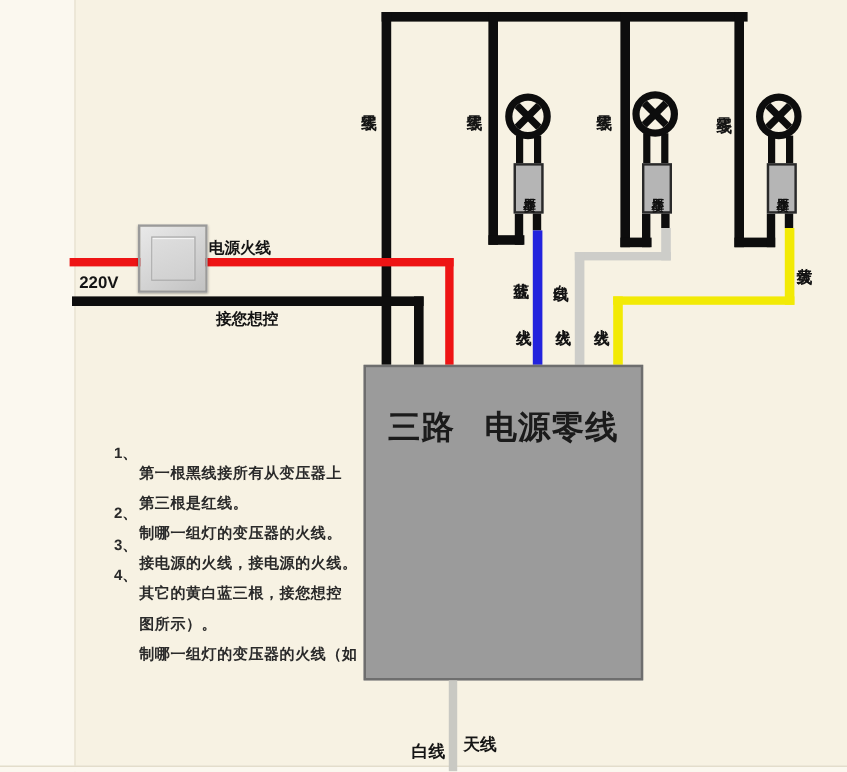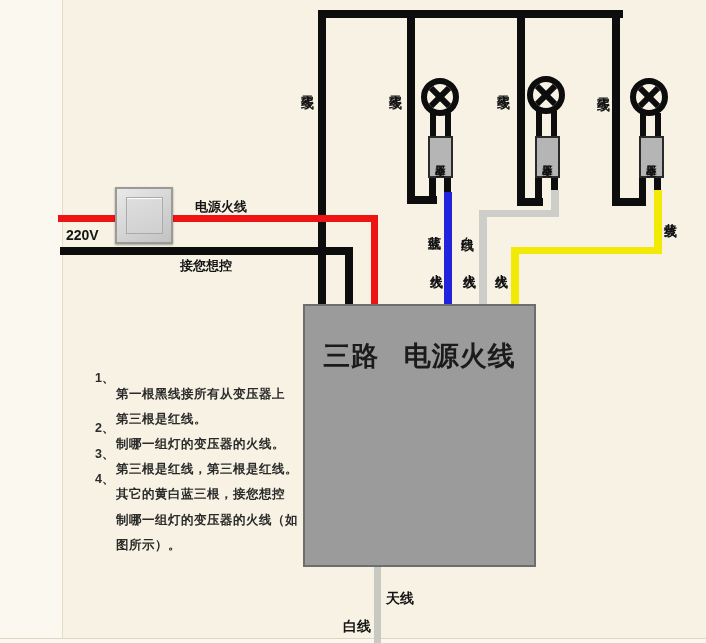--- a/index.html
+++ b/index.html
@@ -41,21 +41,21 @@
 
   <div class="seg wire-black" style="left:318px;top:10px;width:305px;height:8px;"></div>
   <div class="seg wire-black" style="left:318px;top:10px;width:8px;height:294px;"></div>
   <div class="vlabel" style="left:301px;top:85px;">零线</div>
 
   <div class="seg wire-red" style="left:58px;top:215px;width:320px;height:7px;"></div>
   <div class="seg wire-red" style="left:371px;top:215px;width:7px;height:89px;"></div>
   <div class="seg wire-black" style="left:60px;top:247px;width:293px;height:8px;"></div>
   <div class="seg wire-black" style="left:345px;top:247px;width:8px;height:57px;"></div>
   <div class="hlabel" style="left:66px;top:227px;font-size:14px;">220V</div>
-  <div class="hlabel" style="left:195px;top:198px;text-align:center;">电源火线</div>
+  <div class="hlabel" style="left:174px;top:198px;text-align:center;">电源火线</div>
   <div class="hlabel" style="left:180px;top:257px;">接您想控</div>
 
   <div class="switch-plate">
     <div class="switch-btn"></div>
   </div>
 
   <div class="seg wire-black" style="left:407px;top:10px;width:8px;height:194px;"></div>
   <div class="seg wire-black" style="left:407px;top:196px;width:30px;height:8px;"></div>
   <div class="seg wire-black" style="left:429px;top:178px;width:7px;height:26px;"></div>
   <div class="vlabel" style="left:389px;top:85px;">零线</div>
@@ -107,50 +107,50 @@
     <span class="vtext">变压器</span>
   </div>
   <div class="seg wire-black" style="left:654px;top:178px;width:7px;height:12px;"></div>
   <div class="seg wire-yellow" style="left:654px;top:190px;width:8px;height:64px;"></div>
   <div class="seg wire-yellow" style="left:511px;top:247px;width:151px;height:7px;"></div>
   <div class="seg wire-yellow" style="left:511px;top:247px;width:8px;height:57px;"></div>
   <div class="vlabel" style="left:664px;top:213px;">黄线</div>
   <div class="vlabel" style="left:495px;top:264px;">火线</div>
 
   <div class="ctrl-box">
-    <div class="ctrl-title">三路 电源火线</div>
+    <div class="ctrl-title">三路 电源零线</div>
   </div>
 
   <div class="seg wire-antenna" style="left:374px;top:567px;width:7px;height:76px;"></div>
-  <div class="hlabel" style="left:386px;top:590px;font-size:14px;">天线</div>
+  <div class="hlabel" style="left:386px;top:612px;font-size:14px;">天线</div>
   <div class="hlabel" style="left:343px;top:618px;font-size:14px;">白线</div>
 
   <div class="instructions">
     <div class="row">
       <span class="num">1、</span>
       <span class="txt">第一根黑线接所有从变压器上</span>
     </div>
     <div class="row">
       <span class="num"></span>
       <span class="txt">第三根是红线。</span>
     </div>
     <div class="row">
       <span class="num">2、</span>
       <span class="txt">制哪一组灯的变压器的火线。</span>
     </div>
     <div class="row">
       <span class="num">3、</span>
-      <span class="txt">第三根是红线，第三根是红线。</span>
+      <span class="txt">接电源的火线，接电源的火线。</span>
     </div>
     <div class="row">
       <span class="num">4、</span>
       <span class="txt">其它的黄白蓝三根，接您想控</span>
     </div>
     <div class="row">
       <span class="num"></span>
-      <span class="txt">制哪一组灯的变压器的火线（如</span>
+      <span class="txt">图所示）。</span>
     </div>
     <div class="row">
       <span class="num"></span>
-      <span class="txt">图所示）。</span>
+      <span class="txt">制哪一组灯的变压器的火线（如</span>
     </div>
   </div>
 </div>
 
 </body></html>

